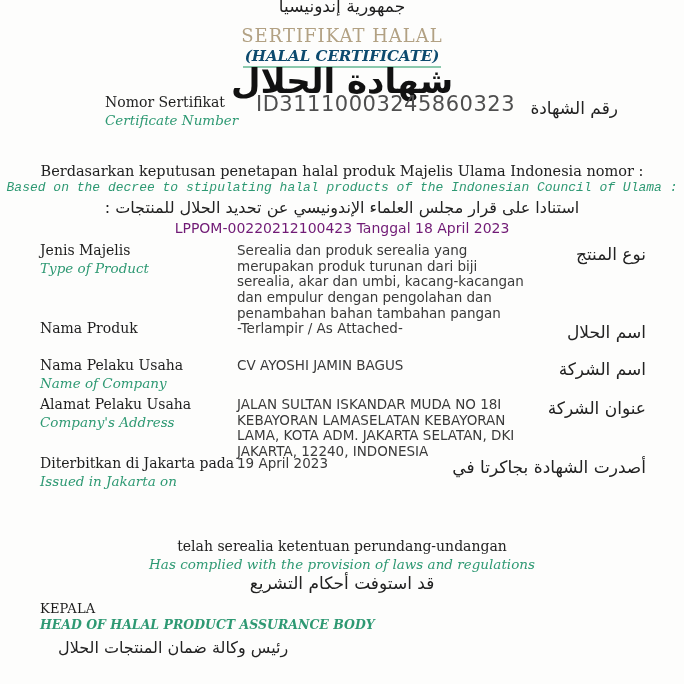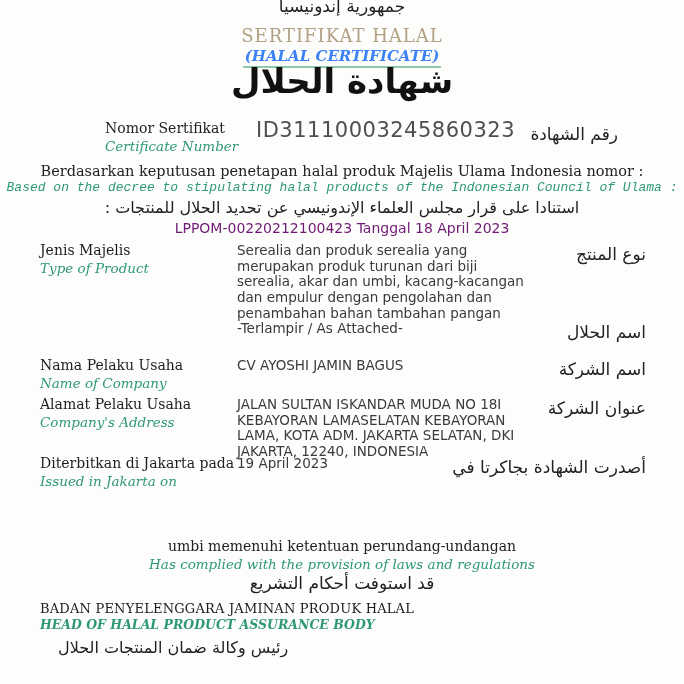--- a/index.html
+++ b/index.html
@@ -14,25 +14,25 @@
   .abs { position:absolute; }
   .arabic { font-family:"DejaVu Sans", sans-serif; direction:rtl; unicode-bidi:isolate; }
   .teal { color:#2e9973; font-style:italic; }
   .sans { font-family:"DejaVu Sans","Liberation Sans",sans-serif; }
 
   .country-ar { top:-4px; font-size:17px; color:#1d1d1d; }
   .main-title { top:25px; font-size:18px; letter-spacing:1px; color:#b2a183; }
   .sub-title-wrap { top:46px; }
   .sub-title {
     display:inline-block; font-size:15px; font-weight:bold; font-style:italic;
-    color:#3b82f6; border-bottom:2px solid #8bc9ad; padding:0 2px 1px 2px;
+    color:#0c4a6e; border-bottom:2px solid #8bc9ad; padding:0 2px 1px 2px;
   }
   .big-ar { top:61px; font-size:34px; font-weight:bold; color:#111; }
 
-  .certnum-row { top:118px; left:0; right:0; height:44px; }
+  .certnum-row { top:92px; left:0; right:0; height:44px; }
   .certnum-label { position:absolute; left:105px; top:2px; }
   .label-id { font-size:14px; color:#1e1e1e; line-height:1.25; }
   .label-en { font-size:13.5px; line-height:1.2; }
   .certnum-value {
     position:absolute; left:256px; top:0px;
     font-size:21px; color:#4f4f4f; letter-spacing:0.5px;
   }
   .certnum-ar { position:absolute; right:66px; top:6px; font-size:17px; }
 
   .decree { top:163px; line-height:1.2; }
@@ -98,20 +98,21 @@
     <div class="field-label">
       <div class="label-id">Jenis Majelis</div>
       <div class="label-en teal">Type of Product</div>
     </div>
     <div class="field-value">Serealia dan produk serealia yang merupakan produk turunan dari biji serealia, akar dan umbi, kacang-kacangan dan empulur dengan pengolahan dan penambahan bahan tambahan pangan</div>
     <div class="field-ar arabic">نوع المنتج</div>
   </div>
 
   <div class="field-row row-nama">
     <div class="field-label">
+      <div class="label-id">Nama Produk</div>
     </div>
     <div class="field-value">-Terlampir / As Attached-</div>
     <div class="field-ar arabic">اسم الحلال</div>
   </div>
 
   <div class="field-row row-usaha">
     <div class="field-label">
       <div class="label-id">Nama Pelaku Usaha</div>
       <div class="label-en teal">Name of Company</div>
     </div>
@@ -131,24 +132,24 @@
   <div class="field-row row-issued">
     <div class="field-label">
       <div class="label-id">Diterbitkan di Jakarta pada</div>
       <div class="label-en teal">Issued in Jakarta on</div>
     </div>
     <div class="field-value">19 April 2023</div>
     <div class="field-ar arabic">أصدرت الشهادة بجاكرتا في</div>
   </div>
 
   <div class="abs center compliance">
-    <div class="comp-id">umbi memenuhi ketentuan perundang-undangan</div>
+    <div class="comp-id">telah serealia ketentuan perundang-undangan</div>
     <div class="comp-en teal">Has complied with the provision of laws and regulations</div>
     <div class="comp-ar arabic">قد استوفت أحكام التشريع</div>
   </div>
 
   <div class="abs signatory">
-    <div class="sig-2">BADAN PENYELENGGARA JAMINAN PRODUK HALAL</div>
+    <div class="sig-1">KEPALA</div>
     <div class="sig-en teal">HEAD OF HALAL PRODUCT ASSURANCE BODY</div>
     <div class="sig-ar arabic">رئيس وكالة ضمان المنتجات الحلال</div>
   </div>
 
 </div>
 
 </body></html>

